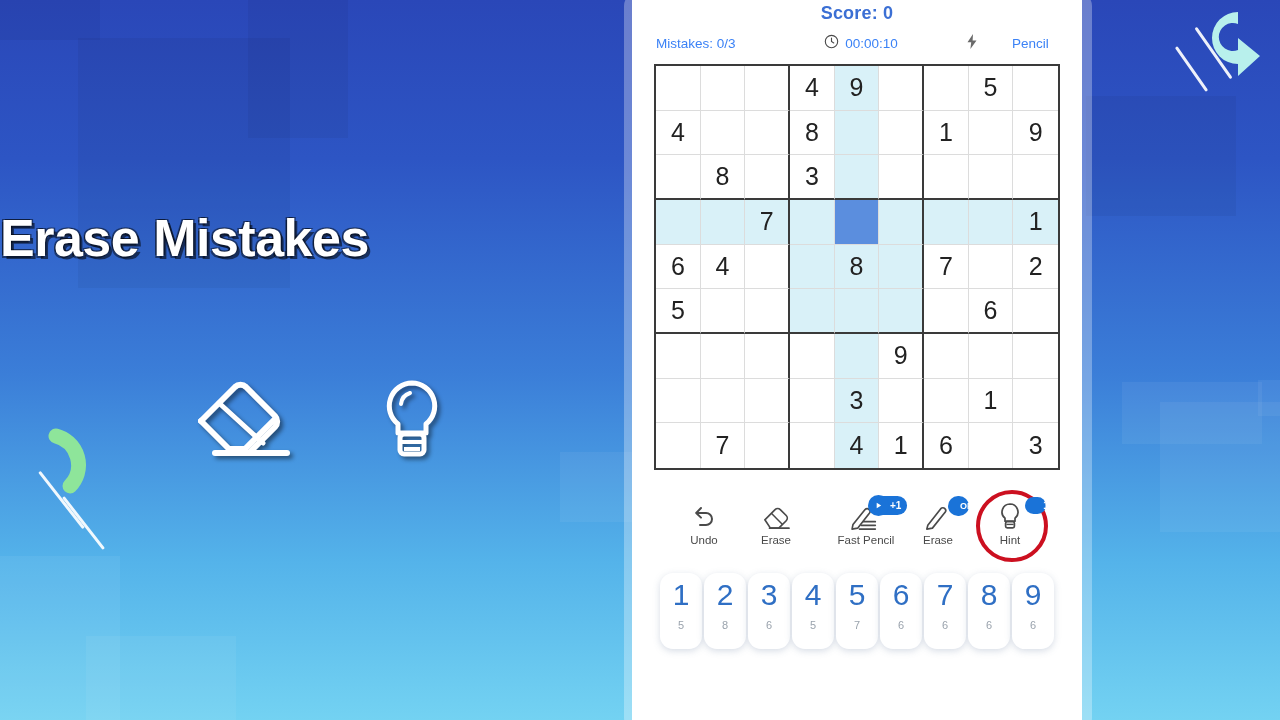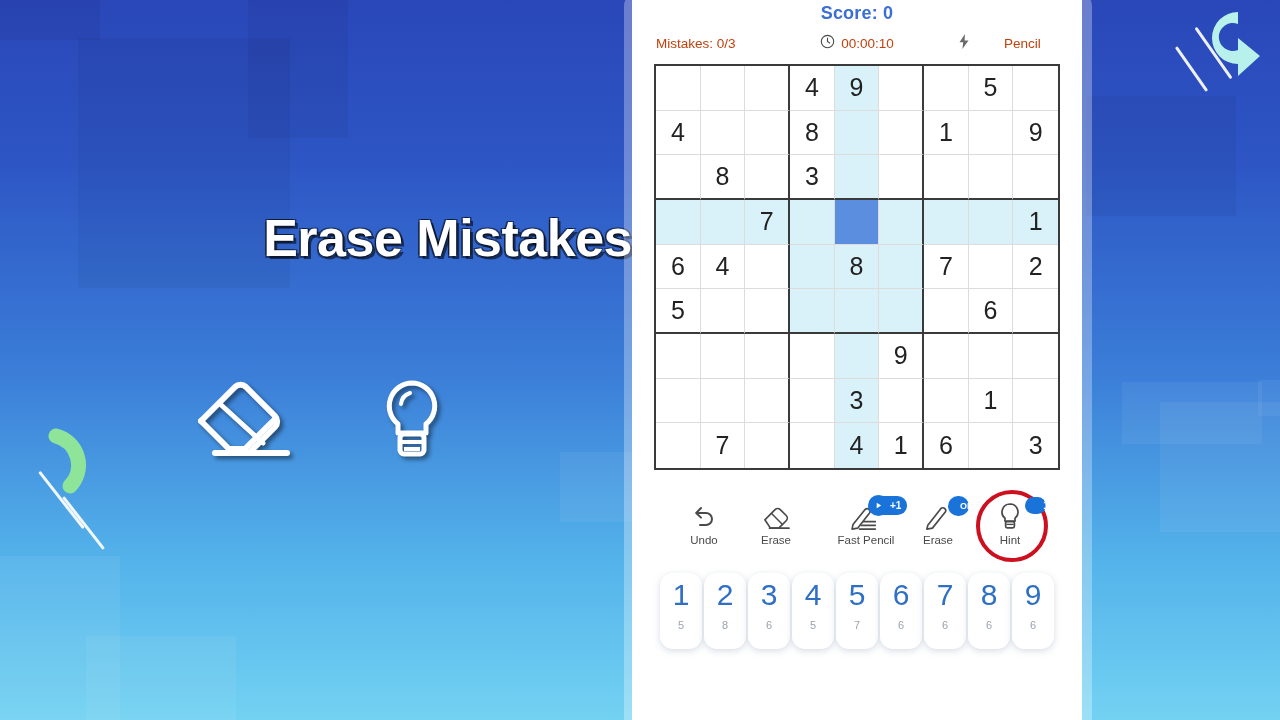--- a/index.html
+++ b/index.html
@@ -15,21 +15,21 @@
   .sq { position: absolute; background: rgba(255,255,255,0.055); }
   .sq.dark { background: rgba(0,0,0,0.045); }
 
   
   .deco { position: absolute; }
   .slash { position: absolute; background: #ffffff; border-radius: 2px; opacity: .92; }
 
   
   .promo {
     position: absolute; left: 0; top: 196px; width: 632px;
-    text-align: right; color: #ffffff;
+    text-align: left; color: #ffffff;
     font-size: 52px; font-weight: bold; line-height: 1.62;
     letter-spacing: -0.5px;
     text-shadow: 3px 3px 0 rgba(0,0,0,.55), -1.5px -1.5px 0 rgba(0,0,0,.45),
                  1.5px -1.5px 0 rgba(0,0,0,.45), -1.5px 1.5px 0 rgba(0,0,0,.45);
   }
   .promo .line { display: block; }
 
   .promo-icons { position: absolute; left: 0; top: 378px; width: 632px;
                  display: flex; justify-content: center; gap: 88px; align-items: center; }
   .promo-icons svg { filter: drop-shadow(3px 3px 2px rgba(0,0,0,.45)); }
@@ -40,22 +40,22 @@
     background: rgba(255,255,255,.30); border-radius: 14px;
   }
   .phone {
     position: absolute; left: 632px; top: -10px; width: 450px; height: 742px;
     background: #ffffff; border-radius: 6px; overflow: hidden;
   }
 
   
   .score { text-align: center; color: #3b6fd4; font-size: 18px; font-weight: bold;
            padding-top: 13px; letter-spacing: .2px; }
-  .statusbar { display: flex; align-items: center; padding: 9px 24px 0 24px;
-               color: #c2410c; font-size: 13.5px; }
+  .statusbar { display: flex; align-items: center; padding: 9px 16px 0 24px;
+               color: #3b82f6; font-size: 13.5px; }
   .st-mistakes { width: 132px; }
   .st-timer { flex: 1; display: flex; align-items: center; justify-content: center; gap: 6px; }
   .st-right { width: 132px; display: flex; align-items: center; justify-content: flex-end; gap: 32px; }
   .st-right .lbl { min-width: 54px; text-align: left; }
 
   
   .grid-wrap { display: flex; justify-content: center; margin-top: 11px; }
   .grid { width: 406px; height: 406px; display: grid;
           grid-template-columns: repeat(9, 1fr); grid-template-rows: repeat(9, 1fr);
           border: 2.5px solid #3a3a3a; background: #ffffff; }

